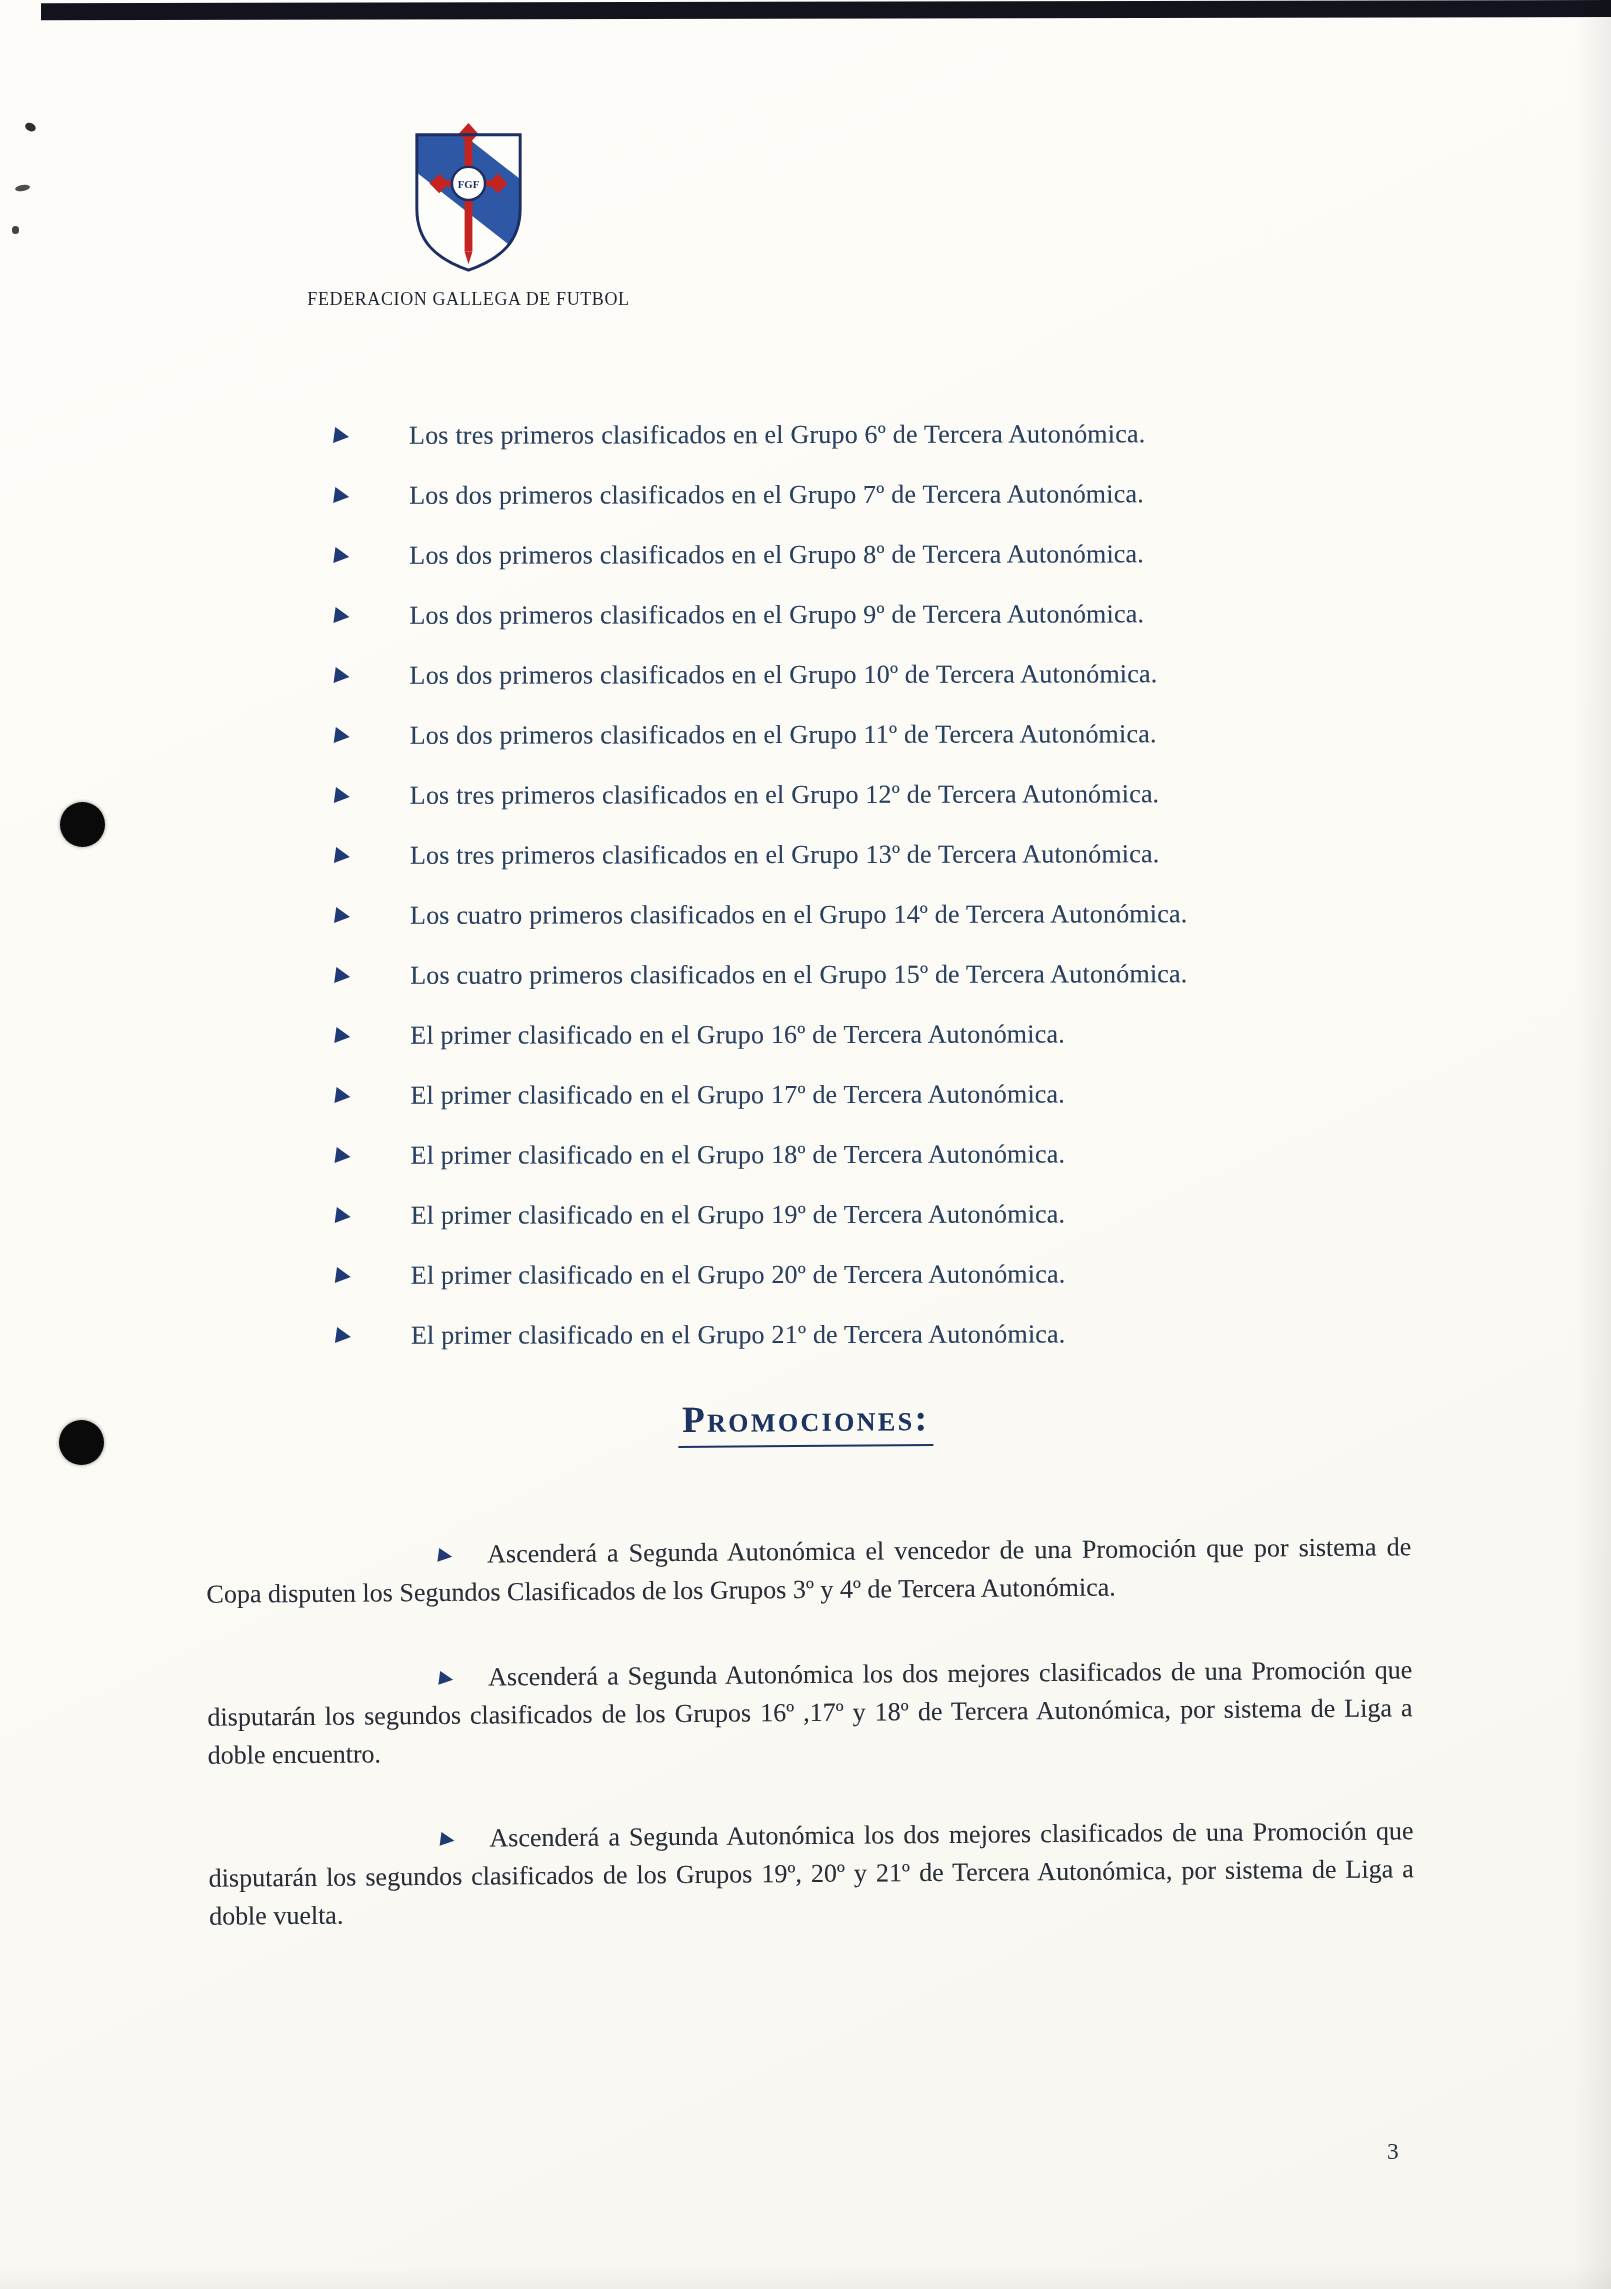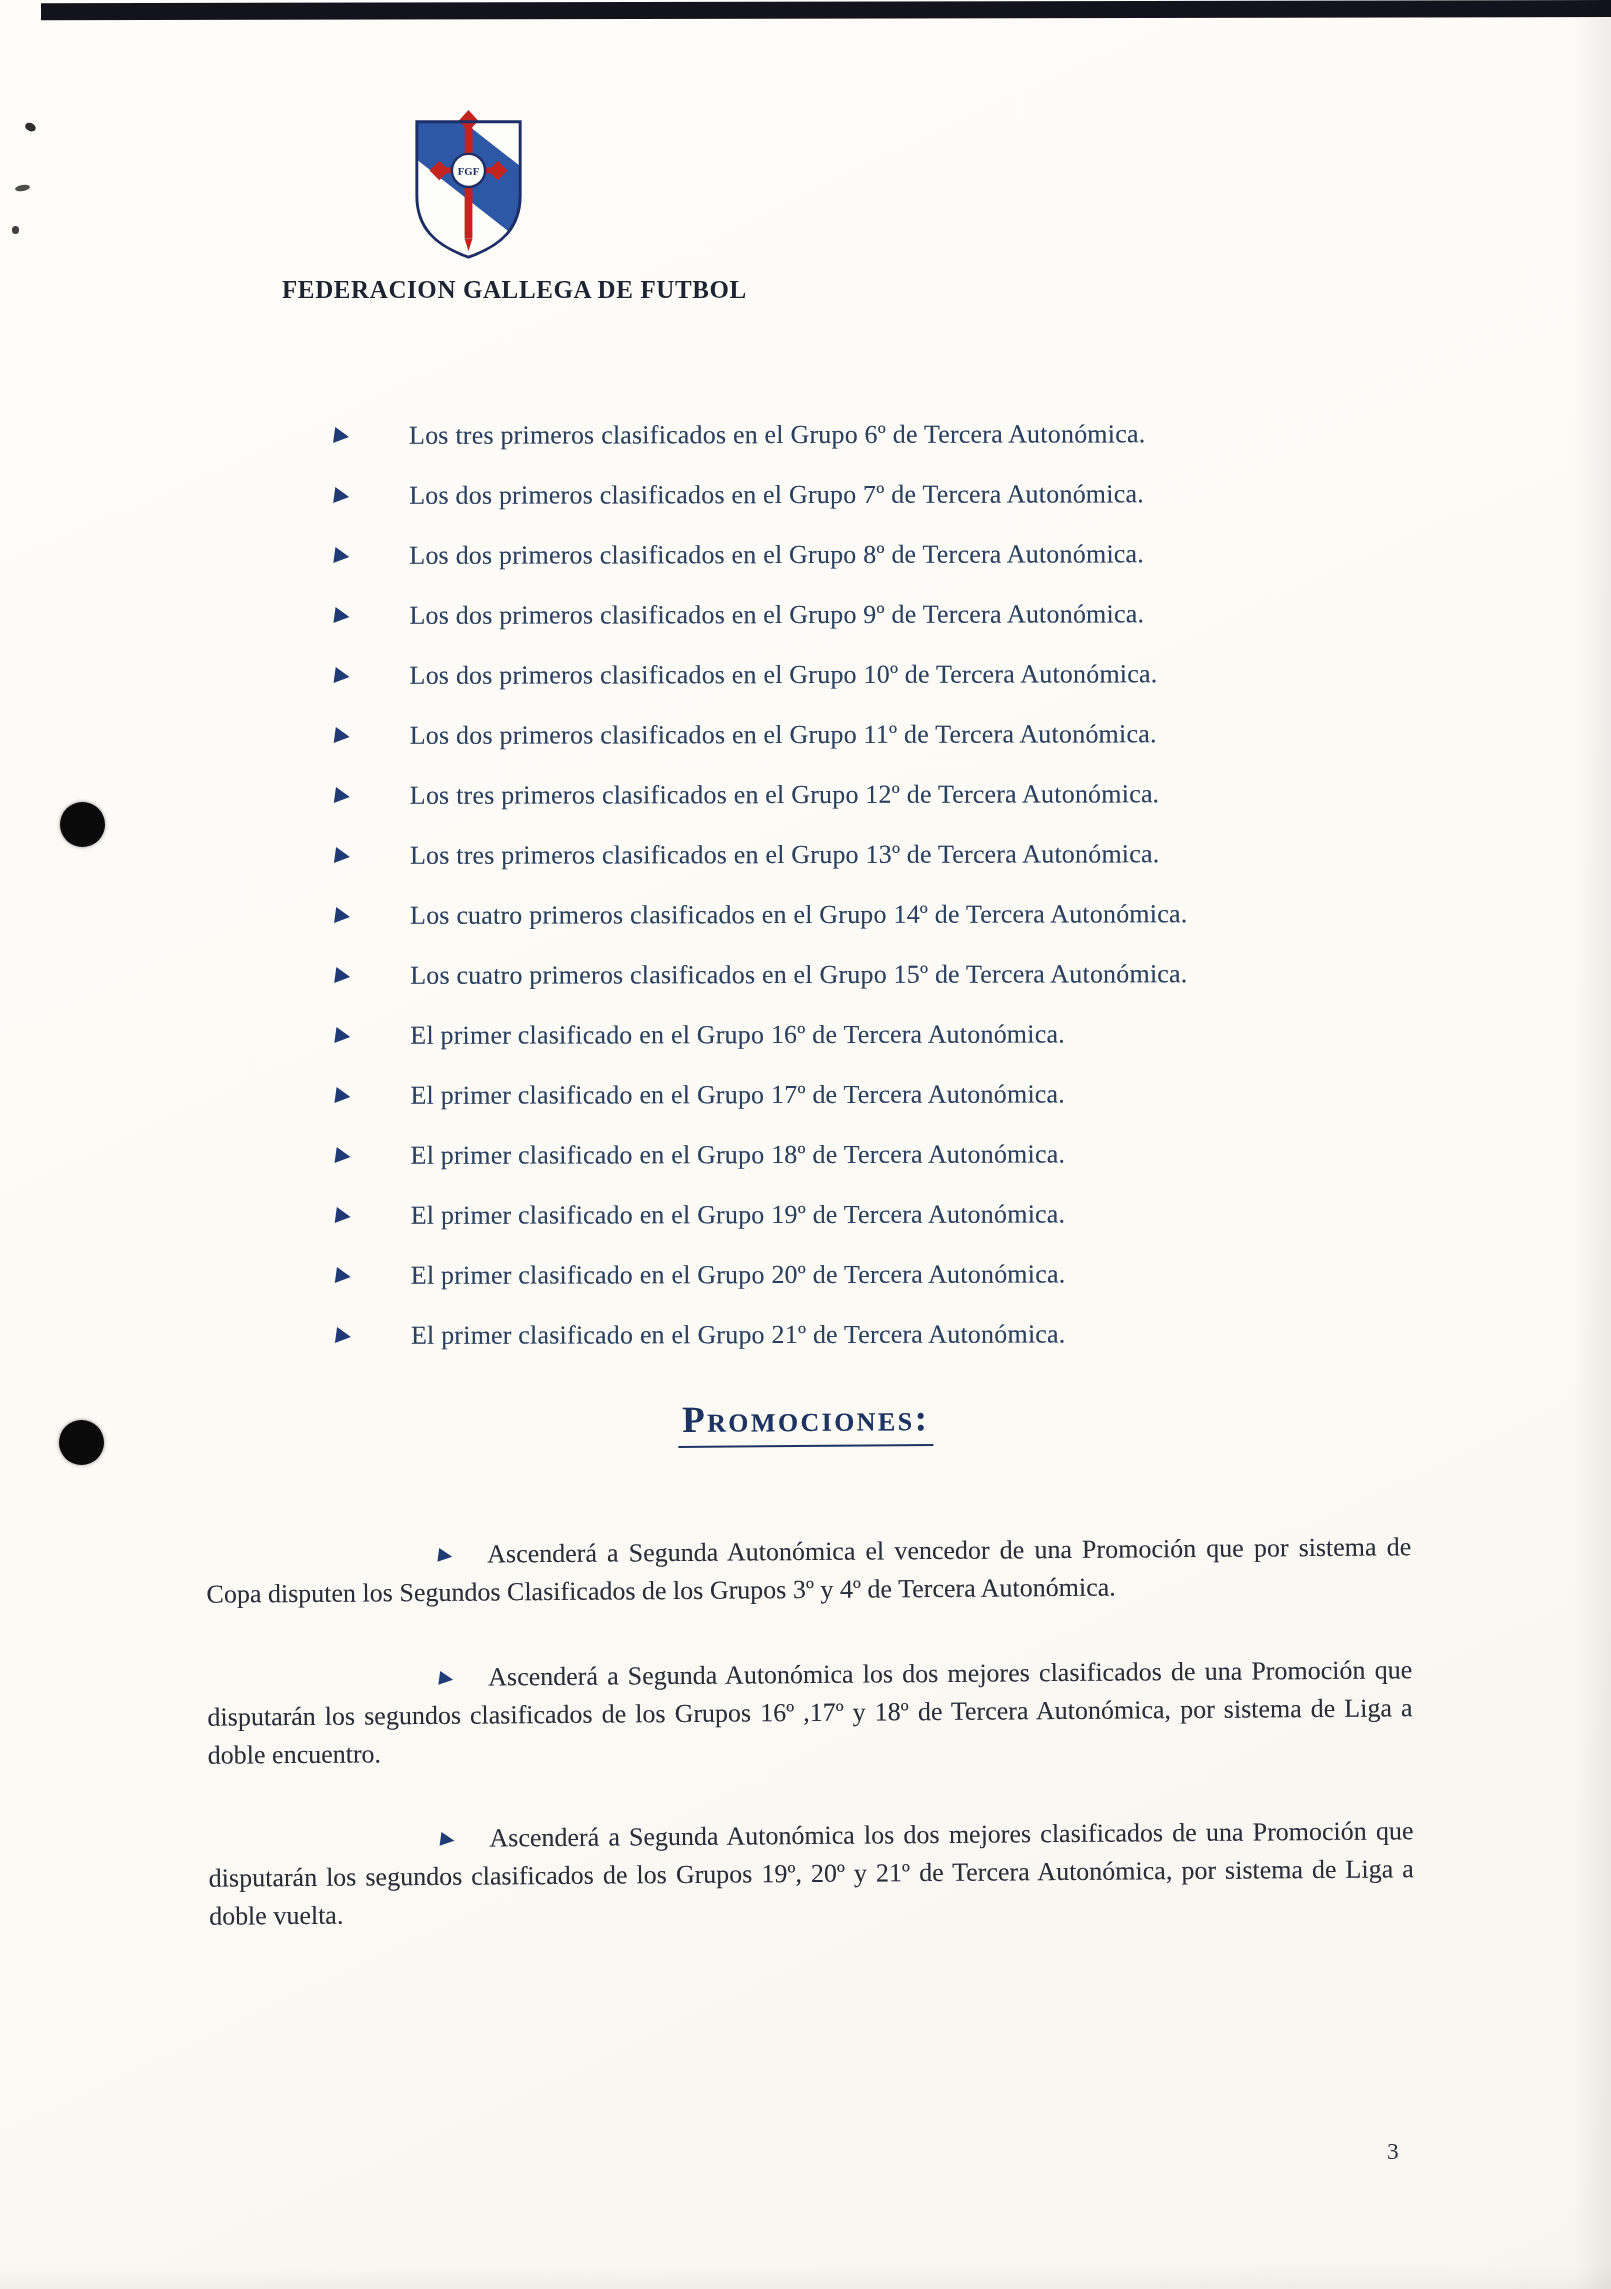--- a/index.html
+++ b/index.html
@@ -32,27 +32,27 @@
     background:#0a0a0a; box-shadow:0 0 3.9px rgba(0,0,0,0.45);
   }
   .hp1 { left:60px; top:802px; }
   .hp2 { left:59px; top:1420px; }
   .speck { position:absolute; border-radius:50%; background:#2e2e2e; }
   .s1 { left:25px; top:123px; width:10.7px; height:7.8px; transform:rotate(25deg); }
   .s2 { left:14.6px; top:185px; width:14.6px; height:5.9px; opacity:.85; transform:rotate(-10deg); }
   .s3 { left:11.7px; top:226px; width:7.8px; height:7.8px; opacity:.9; }
 
   .header {
-    position:absolute; left:249px; top:110px; width:439px;
+    position:absolute; left:249px; top:123px; width:439px;
     text-align:center;
   }
   .logo { display:block; margin:0 auto 11.7px auto; }
   .org-name {
-    font-size:25px; color:#1c2432; letter-spacing:0.6px;
-    white-space:nowrap; font-weight:700;margin-left:33px;
+    font-size:18px; color:#1c2432; letter-spacing:0.6px;
+    white-space:nowrap; font-weight:400;
   }
 
   .clist {
     position:absolute; left:334px; top:406px; list-style:none;
     transform:rotate(-0.12deg); transform-origin:left top;
   }
   .clist li { display:flex; align-items:center; height:60px; }
   .tri {
     width:0; height:0; flex:0 0 auto;
     border-left:15.6px solid #203a76;

